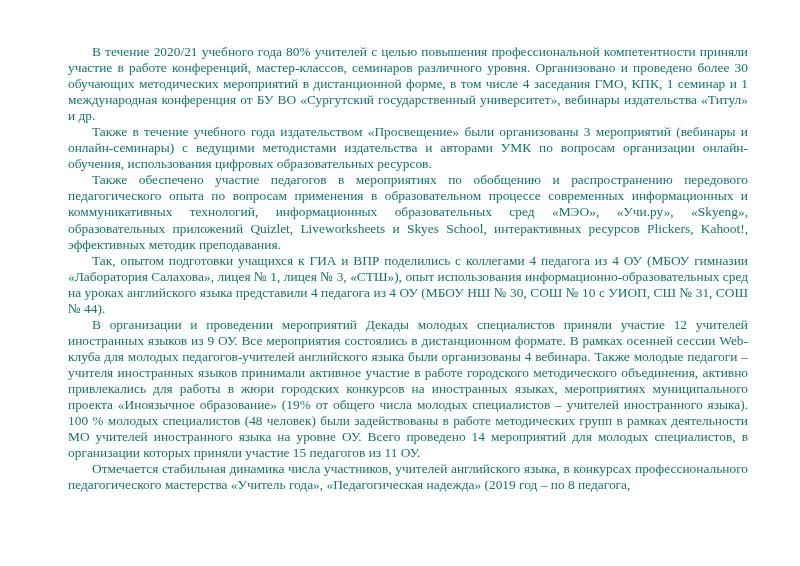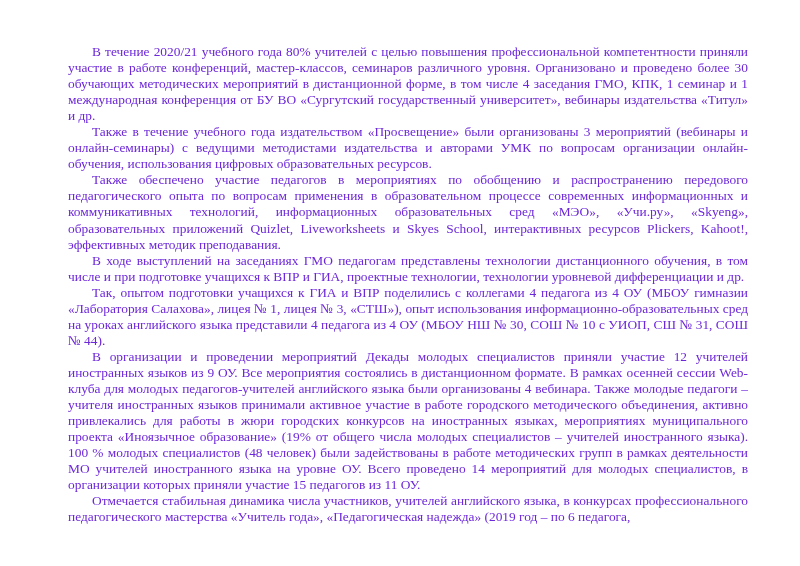--- a/index.html
+++ b/index.html
@@ -1,29 +1,28 @@
 <!DOCTYPE html>
 <html><head>
 <meta charset="utf-8">
 <style>
   html, body { margin: 0; padding: 0; background: #ffffff; }
   body { width: 800px; height: 566px; overflow: hidden; position: relative; }
   .page {
     position: absolute; left: 68px; top: 44px; width: 680px;
     font-family: "Liberation Serif", "DejaVu Serif", serif;
-    font-size: 13.4px; line-height: 16.05px; color: #6d28d9;
+    font-size: 13.4px; line-height: 16.05px; color: #0f766e;
   }
   .page p {
     margin: 0; text-indent: 24px; text-align: justify;
   }
 </style>
 </head>
 <body>
 
 <div class="page">
   <p>В течение 2020/21 учебного года 80% учителей с целью повышения профессиональной компетентности приняли участие в работе конференций, мастер-классов, семинаров различного уровня. Организовано и проведено более 30 обучающих методических мероприятий в дистанционной форме, в том числе 4 заседания ГМО, КПК, 1 семинар и 1 международная конференция от БУ ВО «Сургутский государственный университет», вебинары издательства «Титул» и др.</p>
   <p>Также в течение учебного года издательством «Просвещение» были организованы 3 мероприятий (вебинары и онлайн-семинары) с ведущими методистами издательства и авторами УМК по вопросам организации онлайн-обучения, использования цифровых образовательных ресурсов.</p>
   <p>Также обеспечено участие педагогов в мероприятиях по обобщению и распространению передового педагогического опыта по вопросам применения в образовательном процессе современных информационных и коммуникативных технологий, информационных образовательных сред «МЭО», «Учи.ру», «Skyeng», образовательных приложений Quizlet, Liveworksheets и Skyes School, интерактивных ресурсов Plickers, Kahoot!, эффективных методик преподавания.</p>
-  <p>В ходе выступлений на заседаниях ГМО педагогам представлены технологии дистанционного обучения, в том числе и при подготовке учащихся к ВПР и ГИА, проектные технологии, технологии уровневой дифференциации и др.</p>
   <p>Так, опытом подготовки учащихся к ГИА и ВПР поделились с коллегами 4 педагога из 4 ОУ (МБОУ гимназии «Лаборатория Салахова», лицея № 1, лицея № 3, «СТШ»), опыт использования информационно-образовательных сред на уроках английского языка представили 4 педагога из 4 ОУ (МБОУ НШ № 30, СОШ № 10 с УИОП, СШ № 31, СОШ № 44).</p>
   <p>В организации и проведении мероприятий Декады молодых специалистов приняли участие 12 учителей иностранных языков из 9 ОУ.  Все мероприятия состоялись в дистанционном формате. В рамках осенней сессии Web-клуба для молодых педагогов-учителей английского языка были организованы 4 вебинара. Также молодые педагоги – учителя иностранных языков принимали активное участие в работе городского методического объединения, активно привлекались для работы в жюри городских конкурсов на иностранных языках, мероприятиях муниципального проекта «Иноязычное образование» (19% от общего числа молодых специалистов – учителей иностранного языка). 100 % молодых специалистов (48 человек) были задействованы в работе методических групп в рамках деятельности МО учителей иностранного языка на уровне ОУ. Всего проведено 14 мероприятий для молодых специалистов, в организации которых приняли участие 15 педагогов из 11 ОУ.</p>
-  <p>Отмечается стабильная динамика числа участников, учителей английского языка, в конкурсах профессионального педагогического мастерства «Учитель года», «Педагогическая надежда» (2019 год – по 6 педагога,</p>
+  <p>Отмечается стабильная динамика числа участников, учителей английского языка, в конкурсах профессионального педагогического мастерства «Учитель года», «Педагогическая надежда» (2019 год – по 8 педагога,</p>
 </div>
 
 </body></html>

